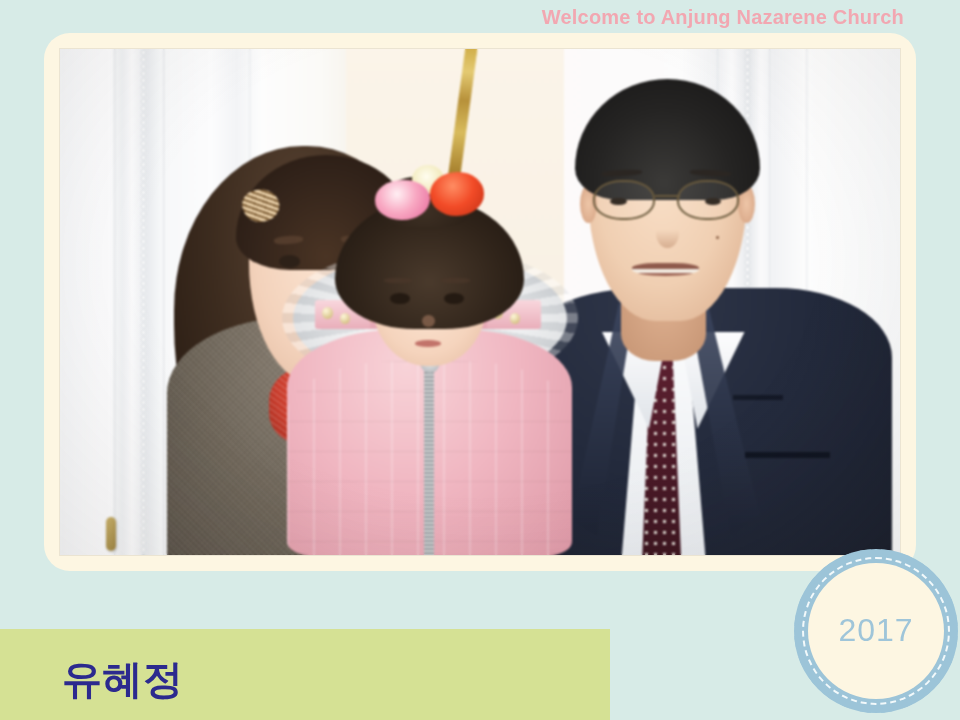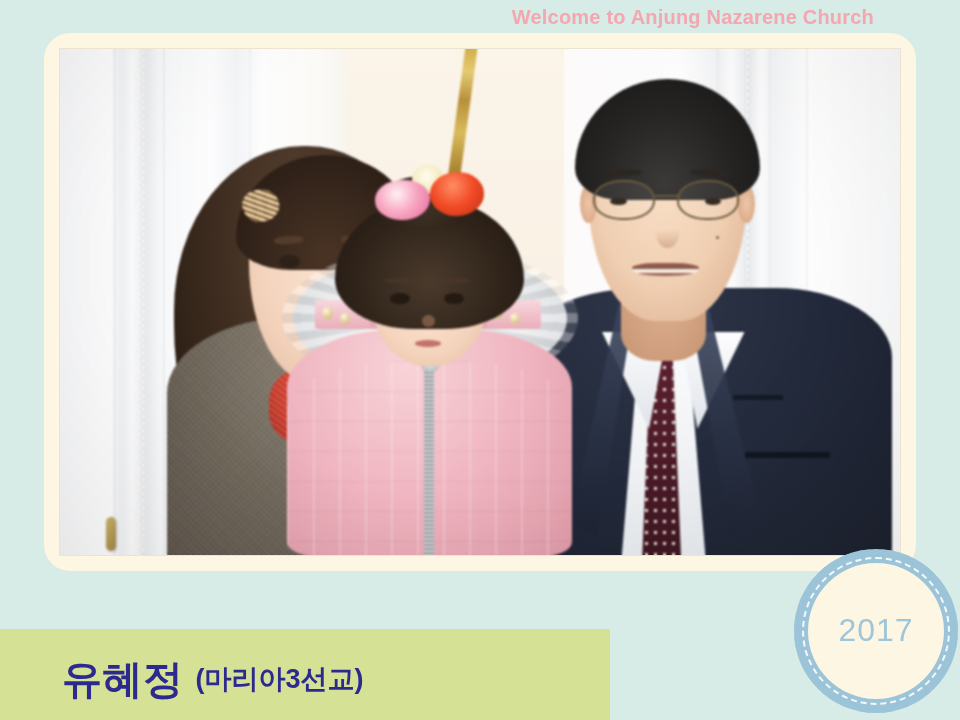--- a/index.html
+++ b/index.html
@@ -9,21 +9,21 @@
     font-family: "Liberation Sans", sans-serif;
     overflow: hidden;
     position: relative;
   }
 
   
   .welcome-bar {
     position: absolute;
     top: 0; left: 0; right: 0; height: 34px;
     display: flex; align-items: center; justify-content: flex-end;
-    padding-right: 86px;
+    padding-right: 56px;
   }
   .welcome-text {
     color: #f2a7b1;
     font-size: 20px;
     font-weight: bold;
     letter-spacing: .2px;
     white-space: nowrap;
   }
 
   
@@ -507,21 +507,20 @@
       <div class="c-mouth"></div>
     </div>
 
     <div class="photo-soft"></div>
     <div class="photo-vignette"></div>
   </div>
 </div>
 
 <div class="name-bar">
   <span class="name-text">유혜정</span>
-  <span class="name-sub">(마리아3선교)</span>
 </div>
 
 <div class="date-badge">
   <div class="badge-ring"></div>
   <div class="badge-scallop-dots"></div>
   <div class="badge-dash"></div>
   <div class="badge-inner">
     <span class="badge-year">2017</span>
   </div>
 </div>

